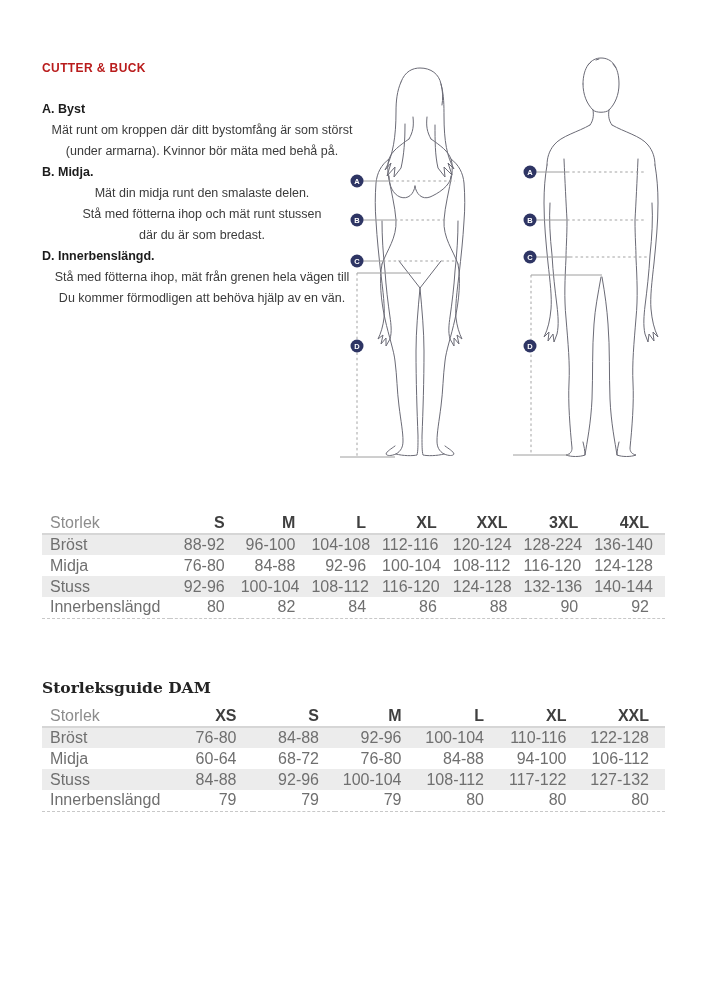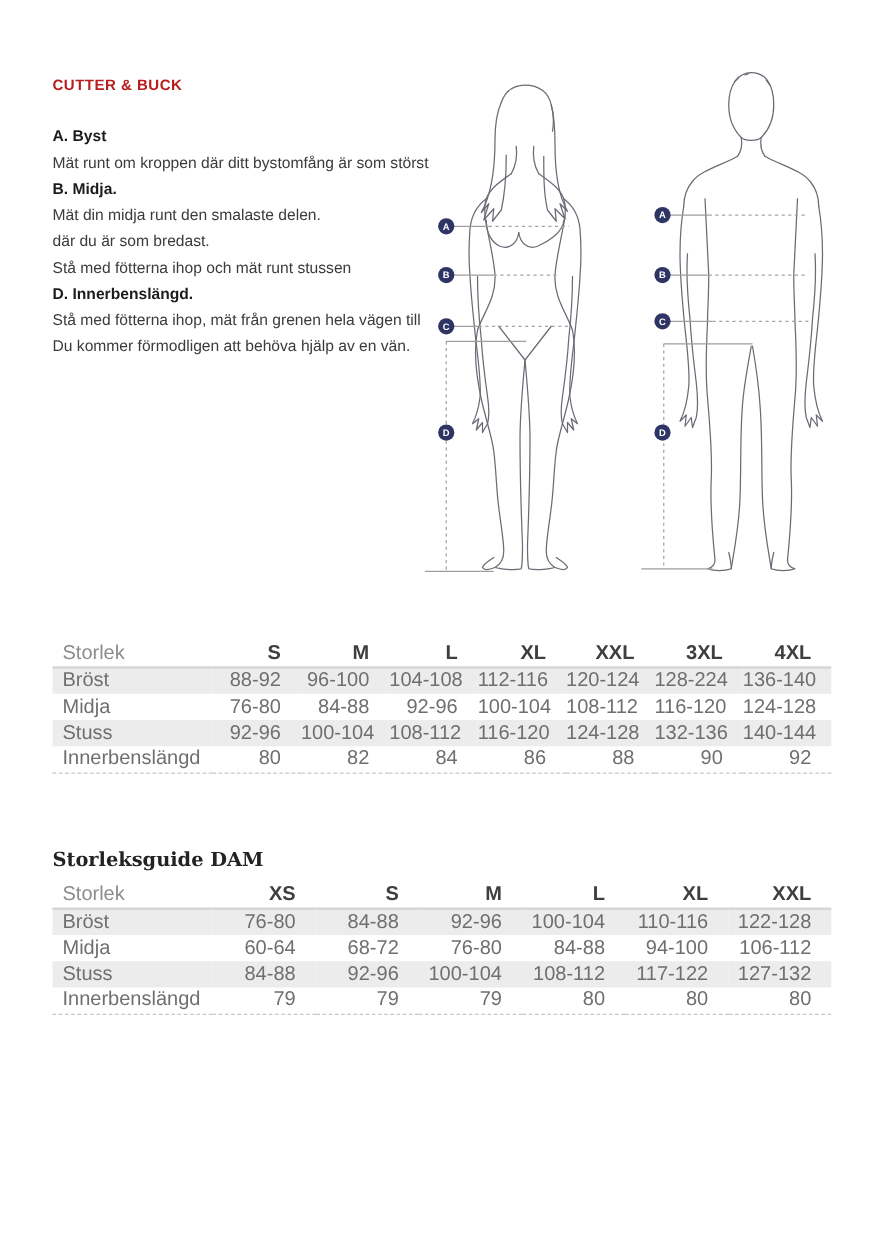--- a/index.html
+++ b/index.html
@@ -34,21 +34,21 @@
     font-size: 12.5px;
     line-height: 21px;
     color: #3b3b3b;
   }
   .instructions h3 {
     font-size: 12.5px;
     line-height: 21px;
     font-weight: bold;
     color: #1c1c1c;
   }
-  .instructions p { margin: 0; }
+  .instructions p { margin: 0; text-align: center; }
 
   
   .figure-wrap { position: absolute; }
   .figure-female { left: 335px; top: 60px; }
   .figure-male   { left: 495px; top: 52px; }
   svg .outline { fill: none; stroke: #6b6b76; stroke-width: 1; stroke-linecap: round; stroke-linejoin: round; }
   svg .connector { stroke: #9e9e9e; stroke-width: 1; }
   svg .dashline  { stroke: #a3a3a3; stroke-width: 1; stroke-dasharray: 2.5,2.8; }
   svg .marker-circle { fill: #2e3564; }
   svg .marker-letter {
@@ -104,24 +104,25 @@
 </head>
 <body>
 
 <div class="page">
 
   <div class="brand">CUTTER &amp; BUCK</div>
 
   <div class="instructions">
     <h3>A. Byst</h3>
     <p>Mät runt om kroppen där ditt bystomfång är som störst</p>
+    <p>(under armarna). Kvinnor bör mäta med behå på.</p>
     <h3>B. Midja.</h3>
     <p>Mät din midja runt den smalaste delen.</p>
+    <p>Stå med fötterna ihop och mät runt stussen</p>
     <p>där du är som bredast.</p>
-    <p>Stå med fötterna ihop och mät runt stussen</p>
     <h3>D. Innerbenslängd.</h3>
     <p>Stå med fötterna ihop, mät från grenen hela vägen till</p>
     <p>Du kommer förmodligen att behöva hjälp av en vän.</p>
   </div>
 
   <div class="figure-wrap figure-female">
     <svg width="160" height="430" viewBox="0 0 160 430">
 
       <path class="outline" d="M66 22 C70 11 78 8 85 8 C96 8 104 14 106 24 C108 31 108 39 107 45"></path>
       <path class="outline" d="M66 22 C62 31 61 41 61 52 C61 76 58 96 50 110 L56 103 L52 116 L60 107 L59 117 L66 108 C69 95 70 81 70 64"></path>

